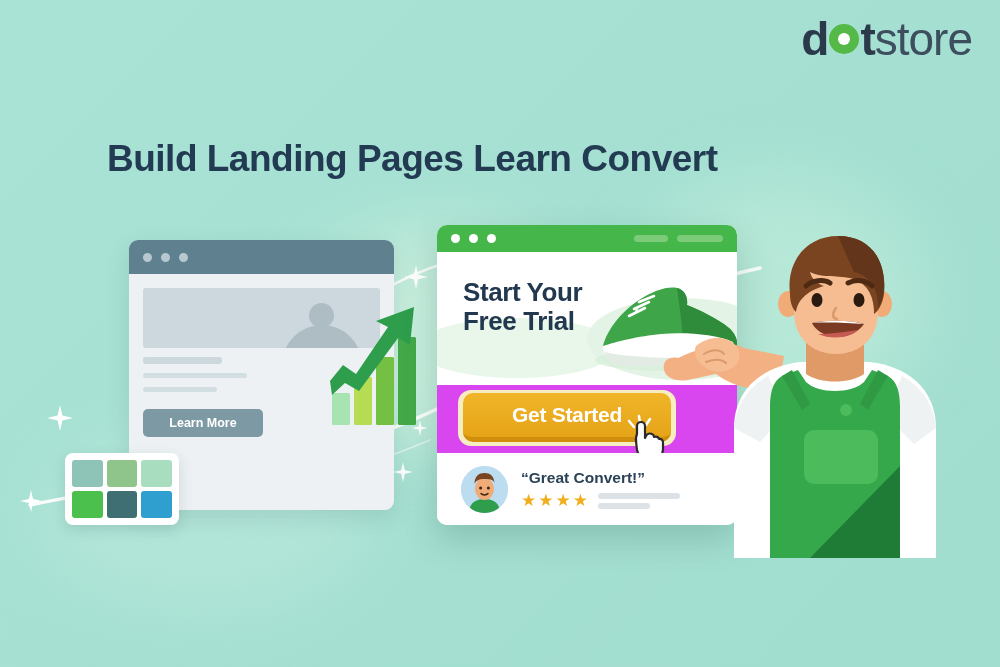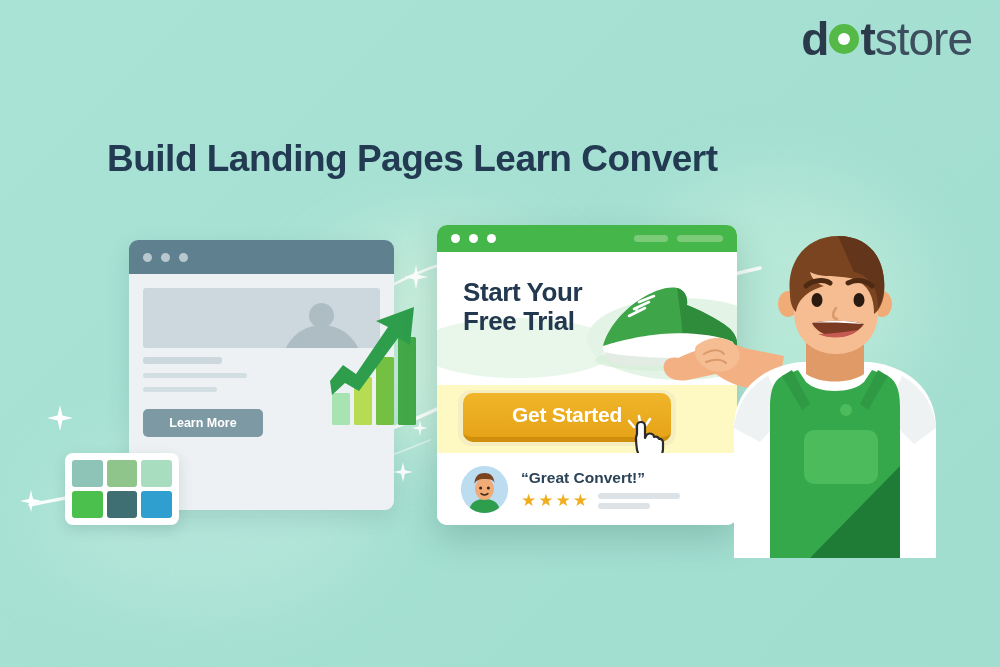--- a/index.html
+++ b/index.html
@@ -69,21 +69,21 @@
       padding:0 14px;gap:9px;}
   .tb-dot-w{width:9px;height:9px;border-radius:50%;background:#ffffff;}
   .tb-pill{height:7px;border-radius:4px;background:#7ccb79;}
   #tp1{width:34px;margin-left:auto;}
   #tp2{width:46px;}
   #after-hero{position:relative;height:133px;background:#ffffff;overflow:hidden;}
   #after-hero .blob{position:absolute;border-radius:50%;}
   #after-title{position:absolute;left:26px;top:26px;font-size:26px;font-weight:bold;
       color:#22384f;line-height:1.13;letter-spacing:-0.4px;}
   #shoe{position:absolute;right:-4px;top:20px;width:160px;height:105px;}
-  #cta-zone{position:relative;height:68px;background:#fef9c3;}
+  #cta-zone{position:relative;height:68px;background:#d946ef;}
   #btn-glow{position:absolute;left:21px;top:5px;width:218px;height:56px;
       background:#f6eec0;border-radius:13px;}
   #btn-cta{position:absolute;left:26px;top:8px;width:208px;height:44px;
       background:linear-gradient(#f0b52a,#e6a418);border-bottom:5px solid #cf8f0c;
       border-radius:10px;display:flex;align-items:center;justify-content:center;
       color:#ffffff;font-size:21px;font-weight:bold;letter-spacing:-0.3px;}
   #cursor{position:absolute;left:186px;top:27px;width:52px;height:52px;}
   #testimonial{position:relative;height:72px;background:#ffffff;display:flex;
       align-items:center;padding:0 24px;gap:13px;}
   #avatar{width:47px;height:47px;border-radius:50%;background:#bcdcf0;flex:0 0 auto;

